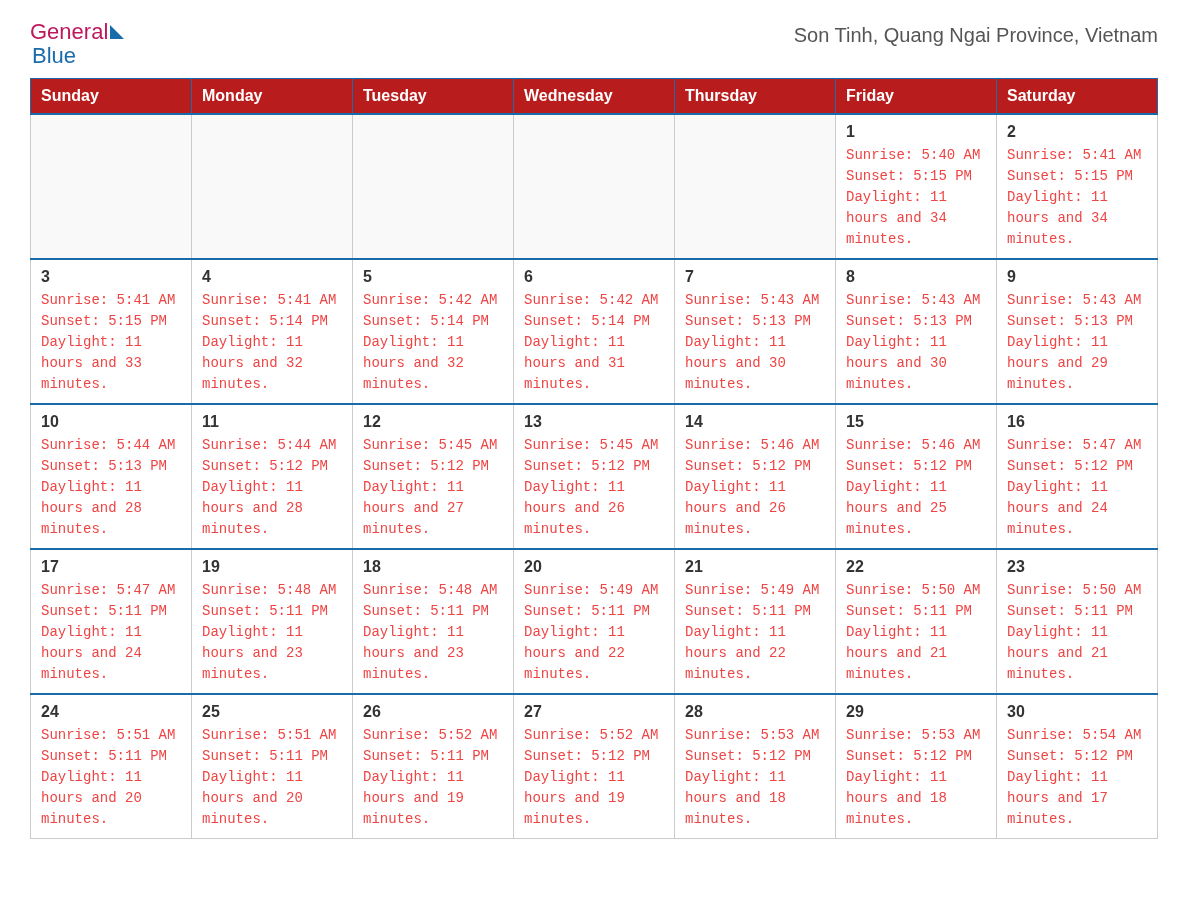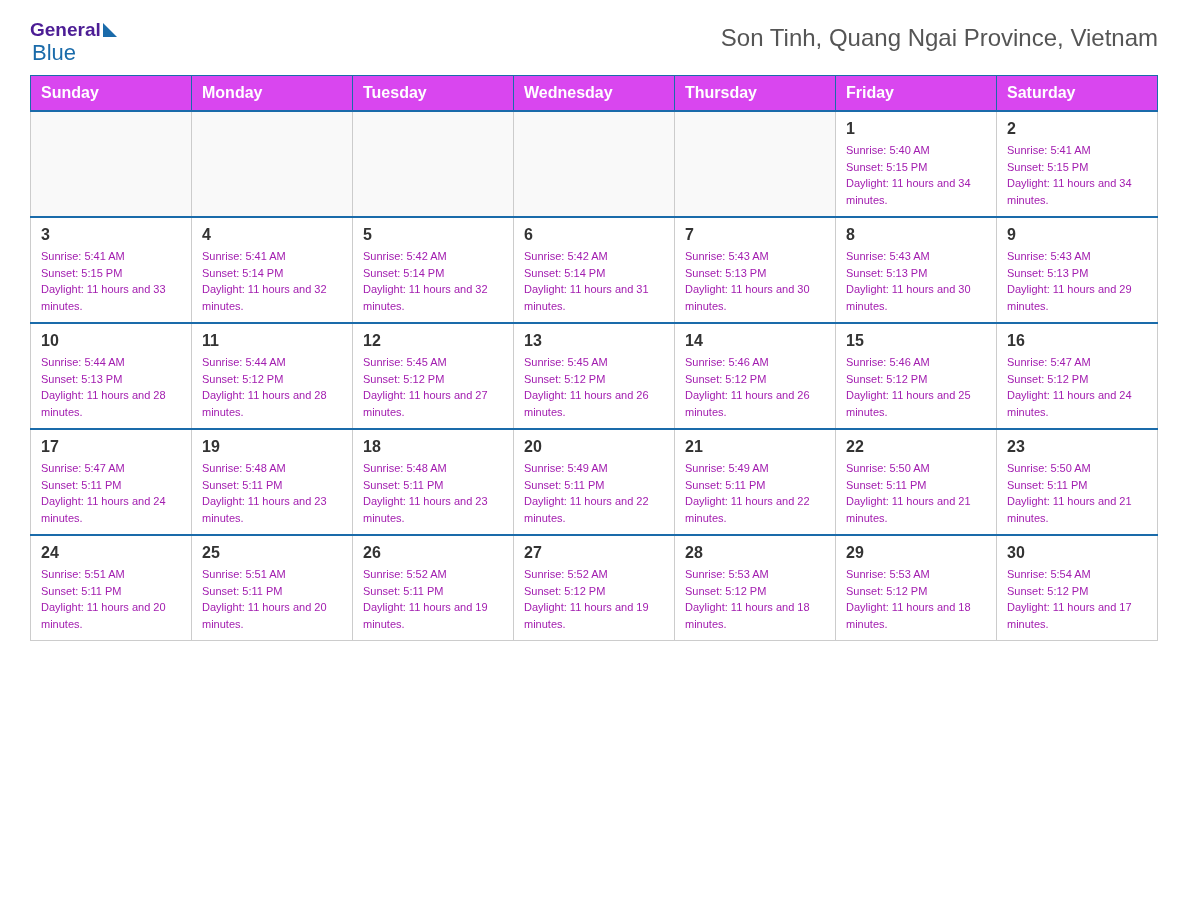--- a/index.html
+++ b/index.html
@@ -16,52 +16,52 @@
       justify-content: space-between;
       align-items: flex-start;
       margin-bottom: 10px;
     }
     .logo {
       display: flex;
       align-items: center;
       gap: 0;
     }
     .logo-text-general {
-      font-size: 19px;
-      font-weight: bold;
-      color: #4c1d95;
+      font-size: 22px;
+      font-weight: normal;
+      color: #be185d;
     }
     .logo-blue {
       font-size: 22px;
       font-weight: bold;
       color: #1a6baa;
     }
     .title-block {
       text-align: right;
     }
     .title-block h1 {
       font-size: 48px;
       font-weight: bold;
       color: #222;
       line-height: 1.1;
     }
     .title-block h2 {
-      font-size: 24px;
+      font-size: 20px;
       font-weight: normal;
       color: #555;
       margin-top: 4px;
       margin-left: 19px;
     }
     .calendar {
       width: 100%;
       border-collapse: collapse;
       margin-top: 10px;
     }
     .calendar thead tr th {
-      background-color: #d946ef;
+      background-color: #b91c1c;
       color: #fff;
       padding: 8px 10px;
       font-size: 16px;
       font-weight: bold;
       text-align: left;
       border: 1px solid #1a6baa;
     }
     .calendar tbody tr td {
       vertical-align: top;
       padding: 8px 10px;
@@ -75,23 +75,24 @@
       border-top: 2px solid #1a6baa;
     }
     .day-number {
       font-size: 16px;
       font-weight: bold;
       color: #333;
       display: block;
       margin-bottom: 4px;
     }
     .day-info {
-      font-size: 11px;
-      color: #a21caf;
+      font-size: 14px;
+      color: #ef4444;
       line-height: 1.5;
+      font-family: Liberation Mono, monospace;
     }
     .empty-cell {
       background: #f9f9f9;
     }
   </style>
 </head>
 <body>
 
 <div class="header">
   <div class="logo">

